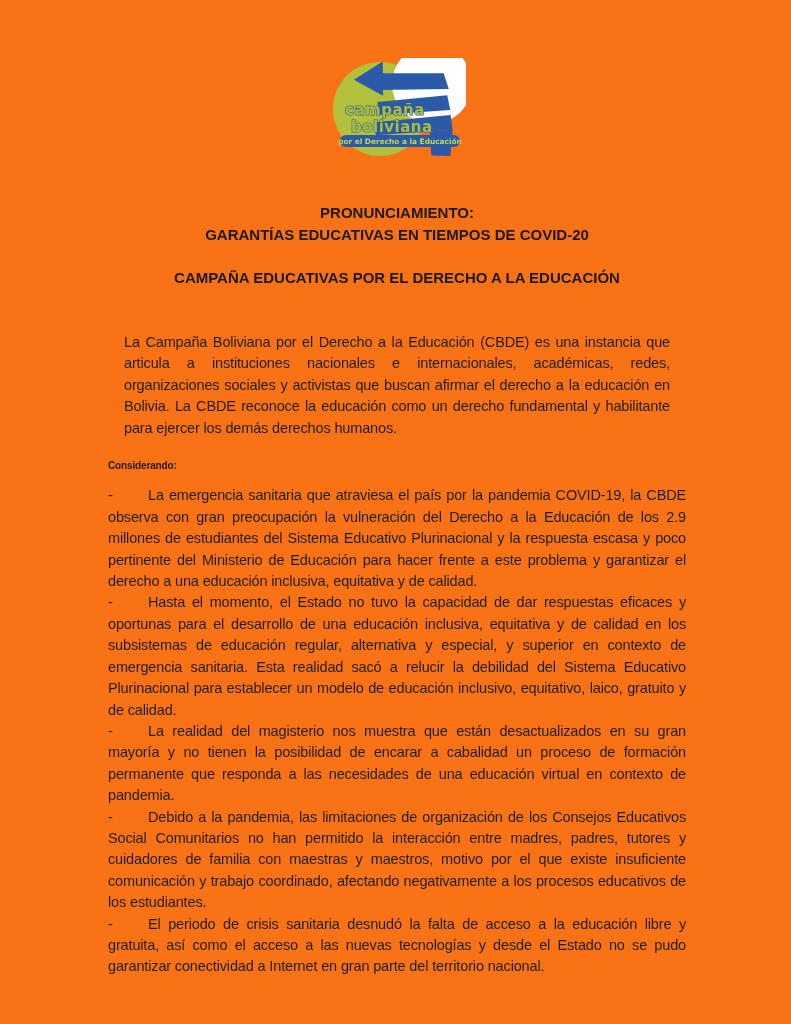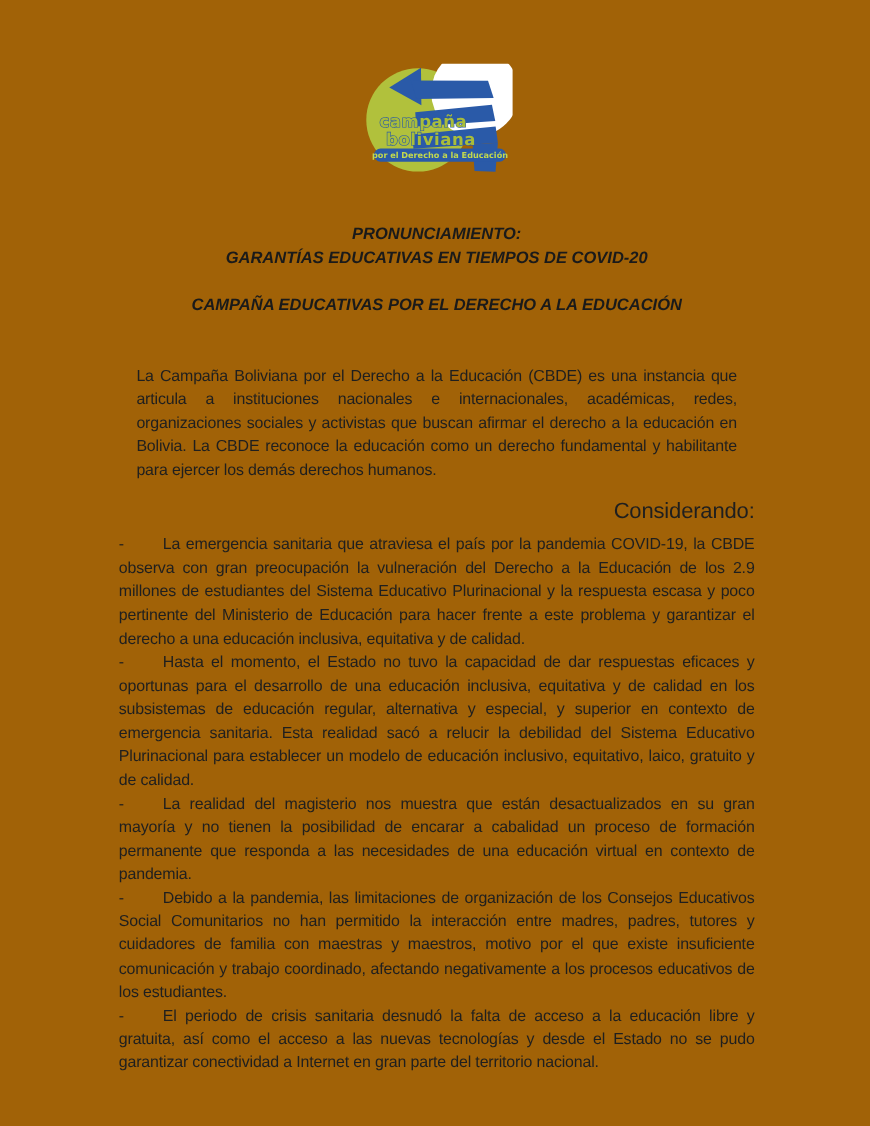--- a/index.html
+++ b/index.html
@@ -1,21 +1,21 @@
 <!DOCTYPE html>
 <html><head>
 <meta charset="utf-8">
 <style>
   html, body { margin: 0; padding: 0; background: #e8e8e8; }
   .page {
     position: relative;
     width: 791px;
     height: 1024px;
     margin: 0 auto;
-    background: #a16207;
+    background: #f97316;
     font-family: "Liberation Sans", sans-serif;
     color: #1f1f1f;
     overflow: hidden;
   }
   .logo {
     position: absolute;
     left: 332px;
     top: 58px;
     width: 134px;
     height: 102px;
@@ -40,39 +40,38 @@
   .title-block {
     position: absolute;
     left: 108px;
     top: 202px;
     width: 578px;
     text-align: center;
     font-size: 15px;
     font-weight: bold;
     line-height: 21.5px;
     color: #1a1a1a;
-    font-style: italic;
   }
   .title-line3 { margin-top: 21.5px; }
   .body-text {
     position: absolute;
     left: 108px;
     top: 316px;
     width: 578px;
     font-size: 14.5px;
     line-height: 21.4px;
     letter-spacing: -0.15px;
     text-align: justify;
   }
   .para { margin: 16px; }
   .heading {
     margin: 14px 0 9px 0;
-    font-weight: normal;
-    font-size: 20px;
-    text-align: right;
+    font-weight: bold;
+    font-size: 10px;
+    text-align: left;
   }
   .bullet { margin: 0; }
   .dash {
     display: inline-block;
     width: 40px;
     vertical-align: baseline;
   }
 </style>
 </head>
 <body>

